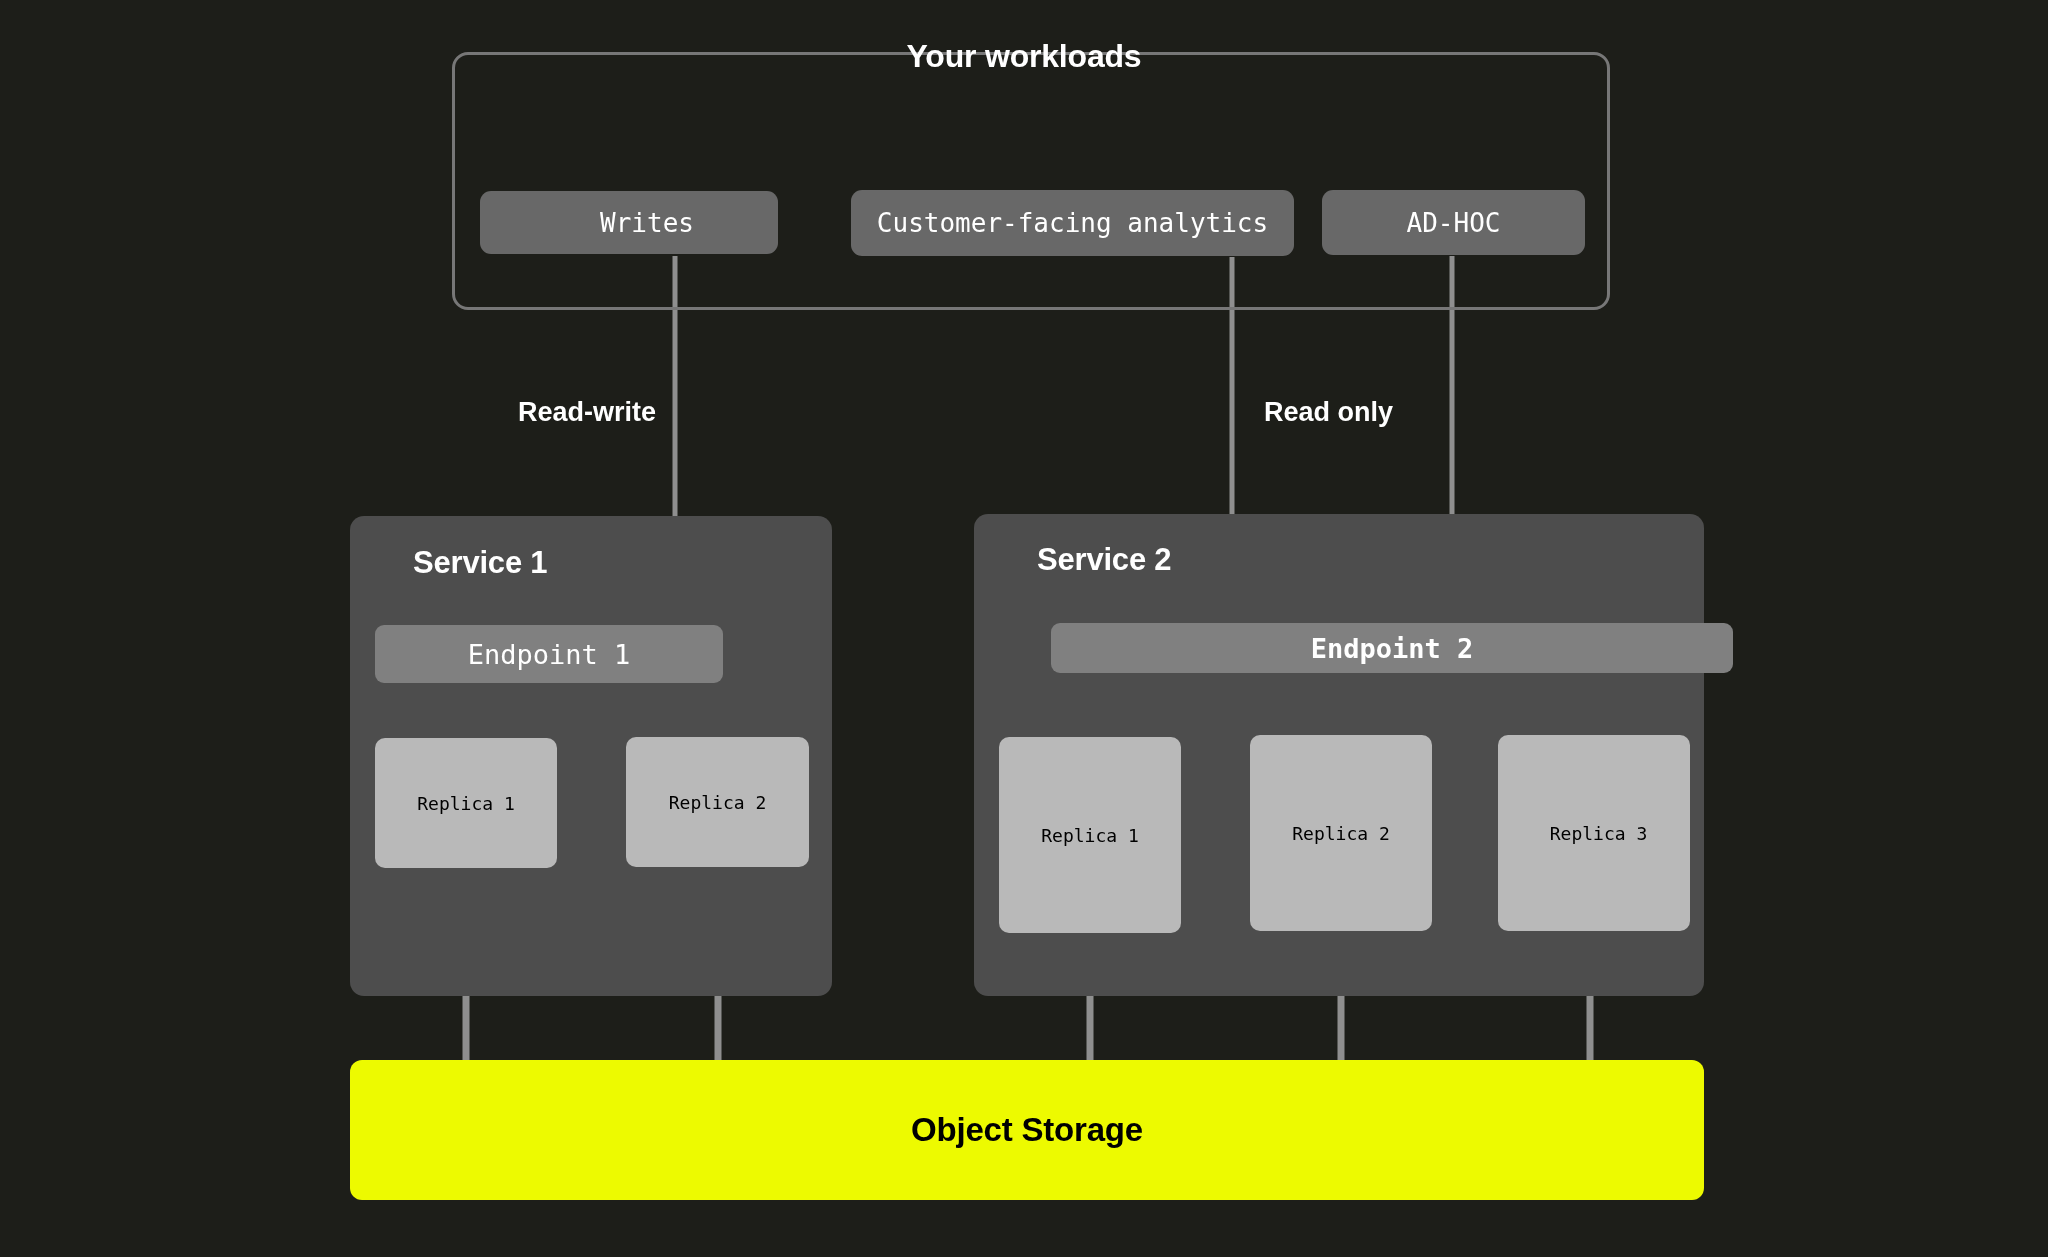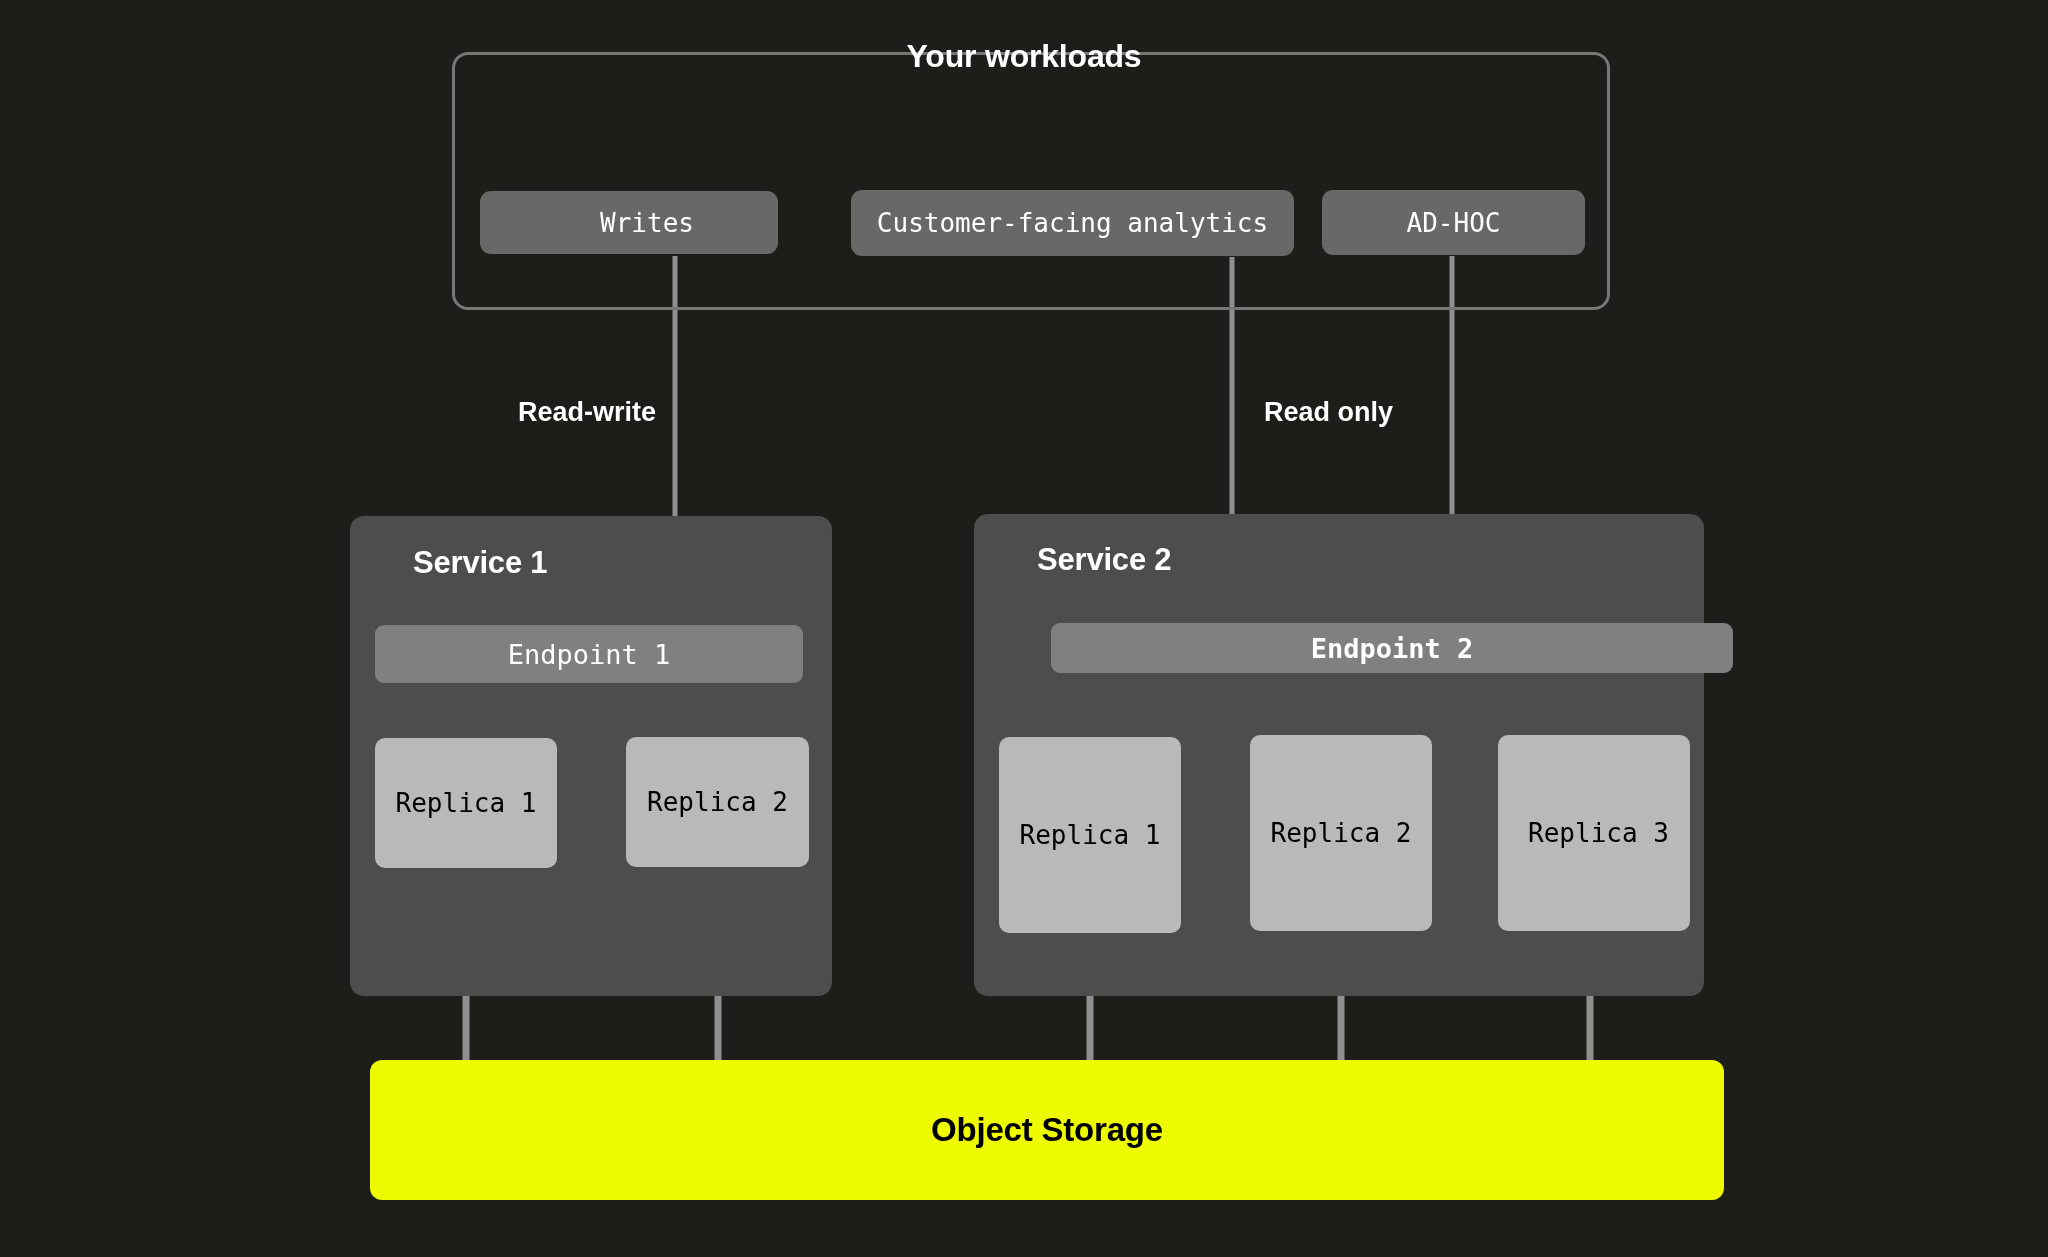--- a/index.html
+++ b/index.html
@@ -113,31 +113,31 @@
     border-radius: 9px;
     color: #ffffff;
     font-family: "DejaVu Sans Mono", "Liberation Mono", monospace;
     font-size: 27px;
     display: flex;
     align-items: center;
     justify-content: center;
     z-index: 4;
     white-space: nowrap;
   }
-  #endpoint-1 { left: 375px;  top: 625px; width: 428px; height: 58px; text-align: right; }
+  #endpoint-1 { left: 375px;  top: 625px; width: 348px; height: 58px; text-align: right; }
   #endpoint-2 { left: 1051px;  top: 623px; width: 682px; height: 50px; font-weight: bold; }
 
   
   .replica {
     position: absolute;
     background: #b9b9b9;
     border-radius: 10px;
     color: #000000;
     font-family: "DejaVu Sans Mono", "Liberation Mono", monospace;
-    font-size: 26px;
+    font-size: 18px;
     display: flex;
     align-items: center;
     justify-content: center;
     z-index: 4;
     white-space: nowrap;
   }
   #s1-replica-1 { left: 375px;  top: 738px; width: 182px; height: 130px; }
   #s1-replica-2 { left: 626px;  top: 737px; width: 183px; height: 130px; }
   #s2-replica-1 { left: 999px;  top: 737px; width: 182px; height: 196px; }
   #s2-replica-2 { left: 1250px; top: 735px; width: 182px; height: 196px; }
@@ -149,21 +149,20 @@
     left: 350px;
     top: 1060px;
     width: 1354px;
     height: 140px;
     background: #edfa00;
     border-radius: 12px;
     display: flex;
     align-items: center;
     justify-content: center;
     z-index: 4;
-    margin-left: 20px;
   }
   #object-storage-label {
     color: #000000;
     font-size: 33px;
     font-weight: bold;
     letter-spacing: -0.2px;
   }
 </style>
 </head>
 <body>

